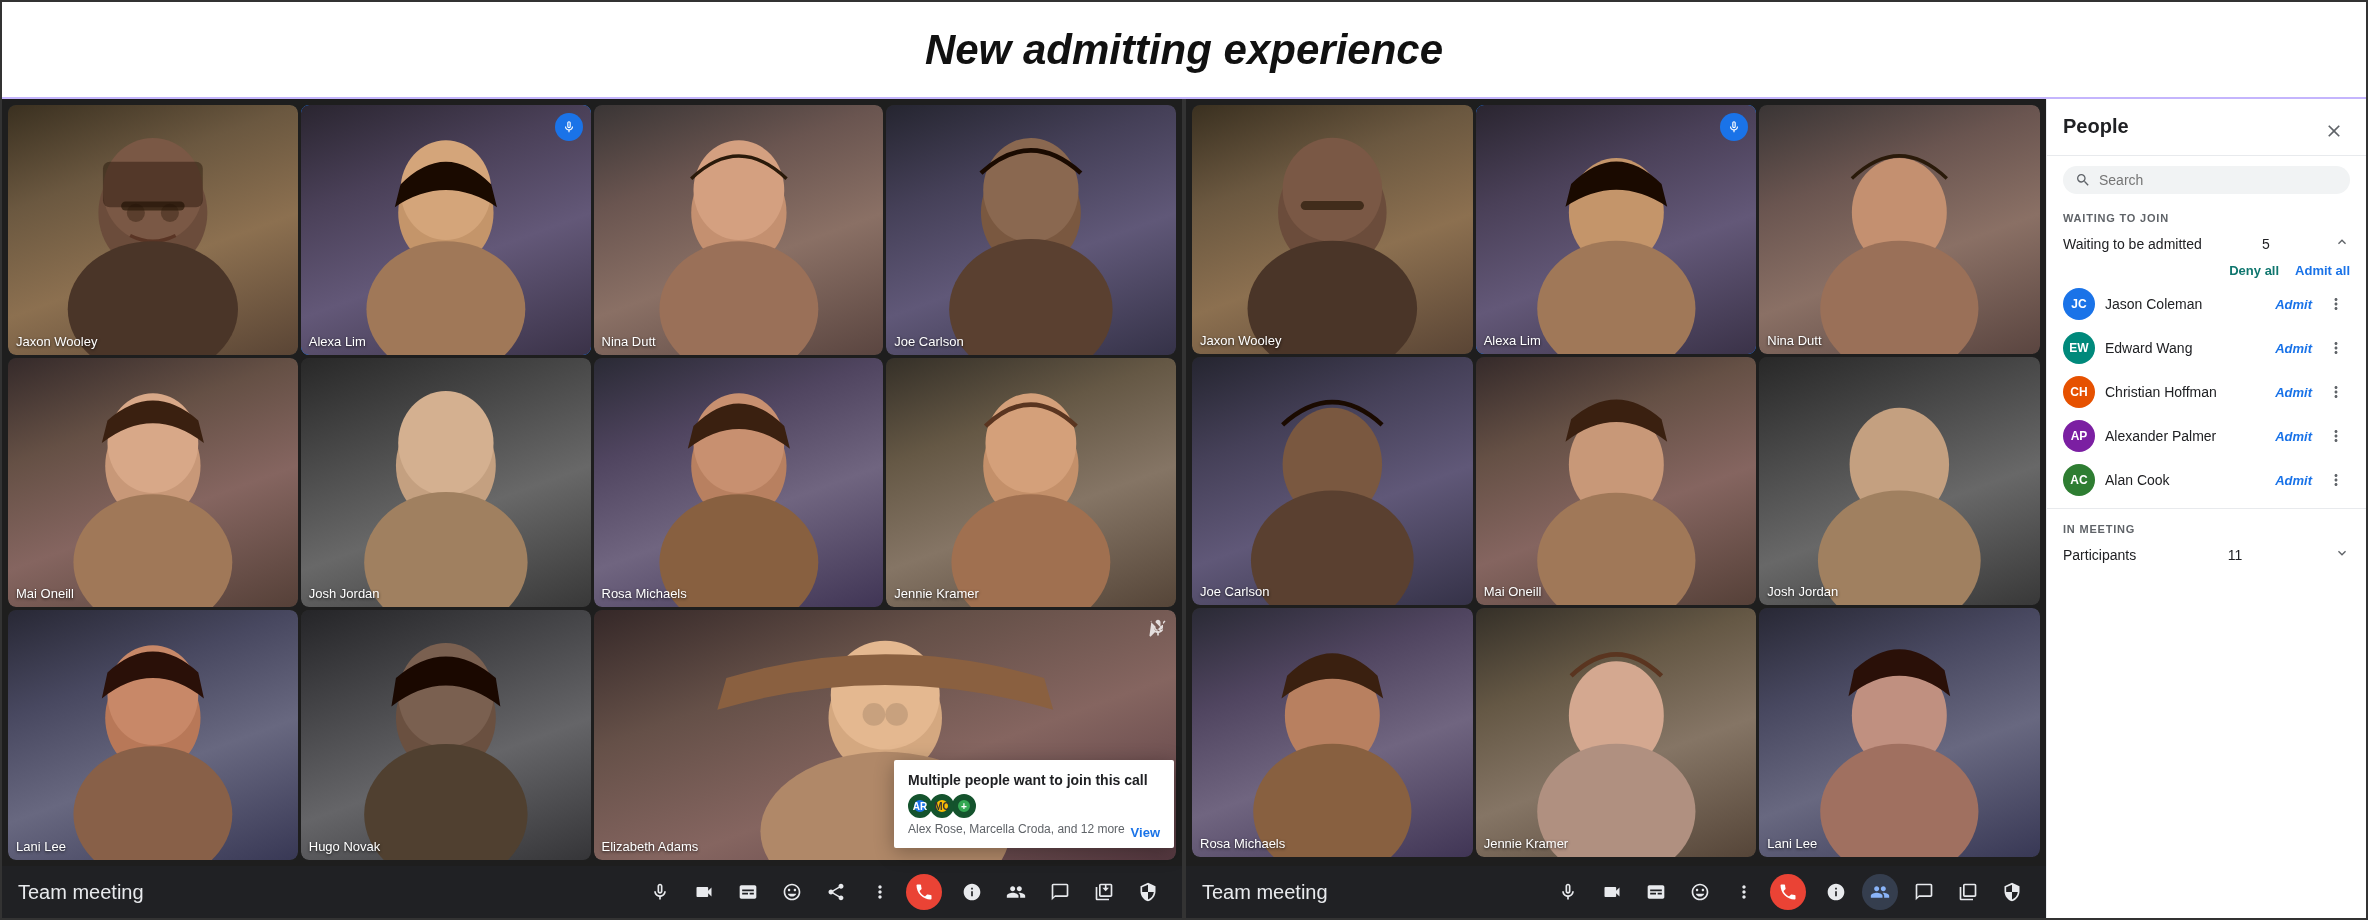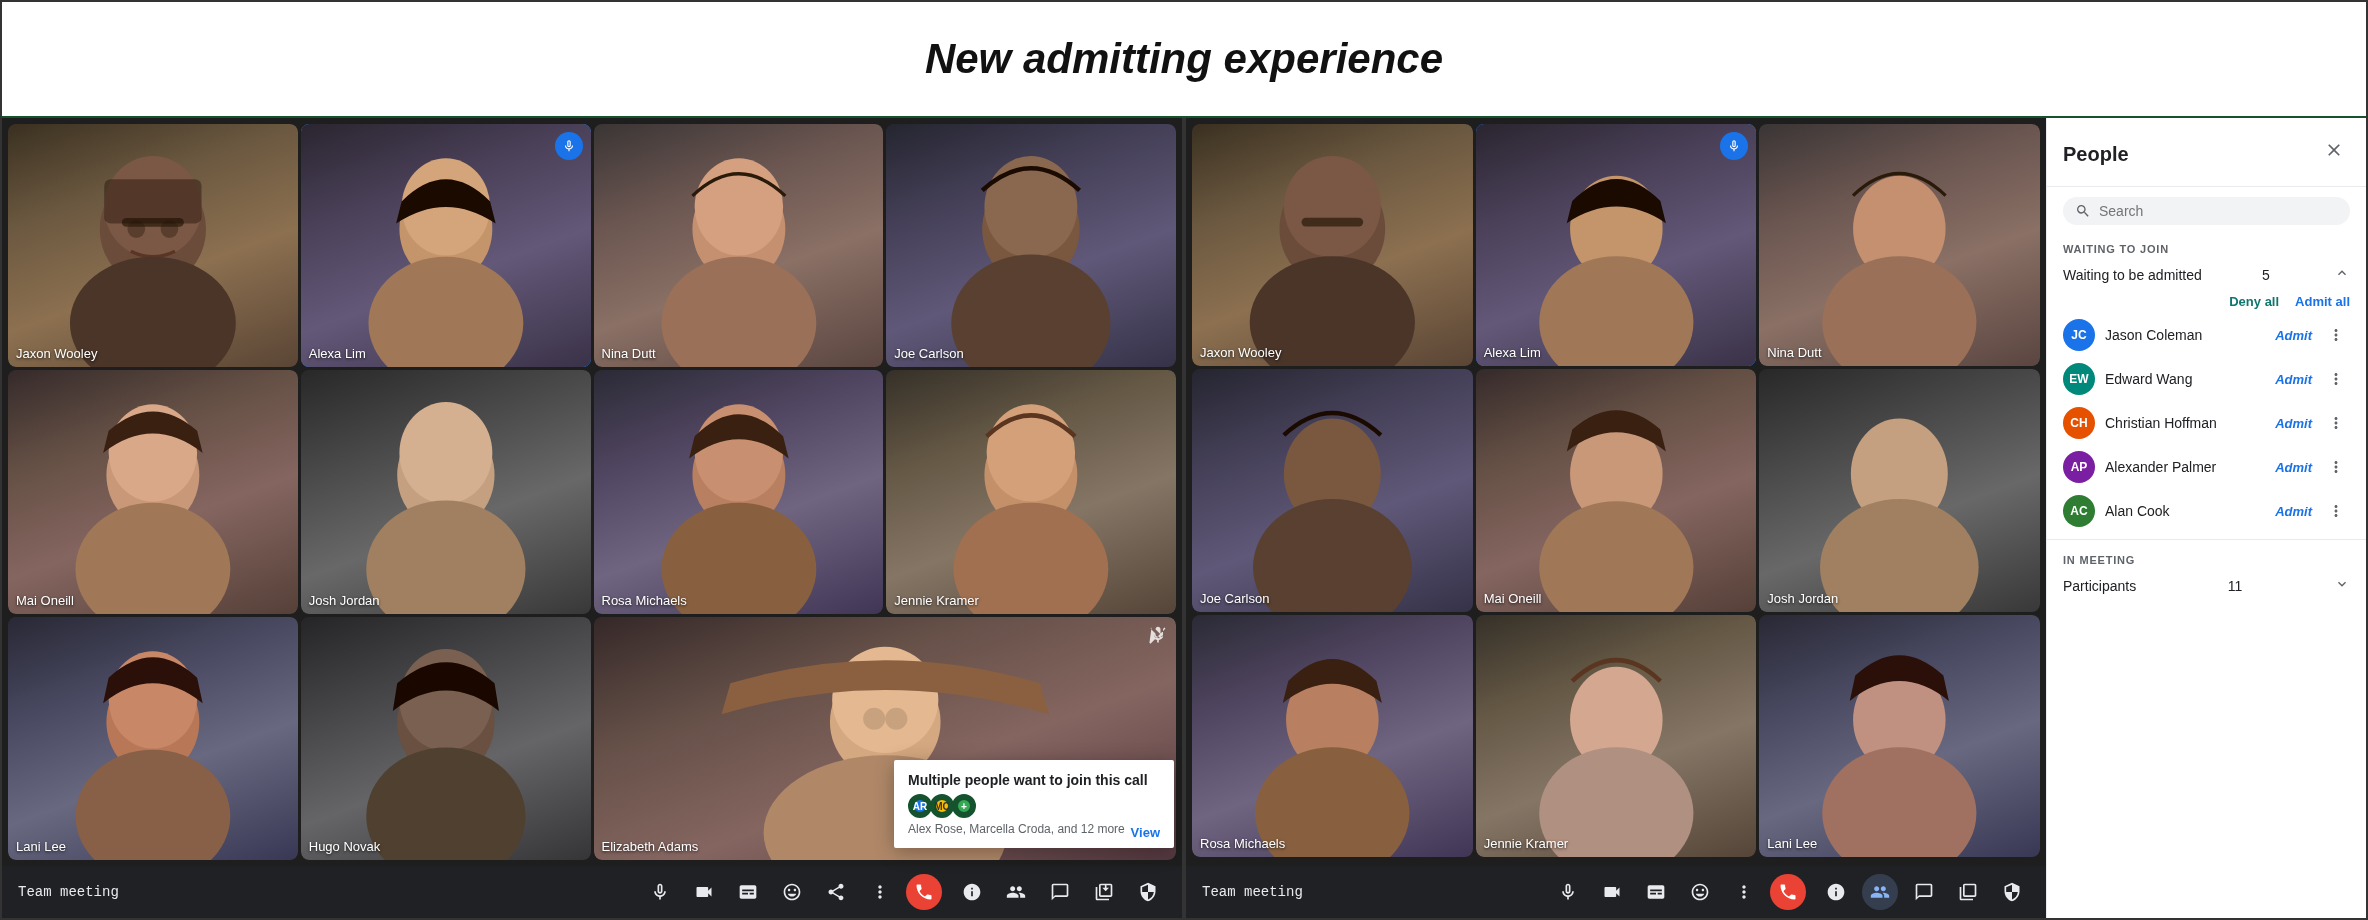--- a/index.html
+++ b/index.html
@@ -12,22 +12,22 @@
       display: flex;
       flex-direction: column;
       border: 2px solid #333;
     }
 
     
     .page-header {
       display: flex;
       align-items: center;
       justify-content: center;
-      height: 116px;
-      border-bottom: 2px solid #14532d;
+      height: 97px;
+      border-bottom: 2px solid #c4b5fd;
       flex-shrink: 0;
     }
     .page-title {
       font-size: 42px;
       font-weight: 900;
       font-style: italic;
       color: #111;
     }
 
     
@@ -139,23 +139,22 @@
       height: 52px;
       background: #202124;
       display: flex;
       align-items: center;
       padding: 0 16px;
       gap: 12px;
       flex-shrink: 0;
     }
     .meeting-title {
       color: #e8eaed;
-      font-size: 14px;
+      font-size: 20px;
       flex: 1;
-      font-family: Liberation Mono, monospace;
     }
     .bar-controls {
       display: flex;
       align-items: center;
       gap: 8px;
     }
     .bar-icon-btn {
       width: 36px;
       height: 36px;
       border-radius: 50%;
@@ -242,23 +241,23 @@
       width: 320px;
       background: #fff;
       display: flex;
       flex-direction: column;
       border-left: 1px solid #e8eaed;
       flex-shrink: 0;
       overflow: hidden;
     }
     .sidebar-header {
       display: flex;
-      align-items: flex-end;
+      align-items: flex-start;
       justify-content: space-between;
-      padding: 16px 16px 20px;
+      padding: 16px 16px 8px;
       border-bottom: 1px solid #e8eaed;
     }
     .sidebar-title {
       font-size: 20px;
       font-weight: 600;
       color: #202124;
     }
     .close-btn {
       width: 32px;
       height: 32px;

